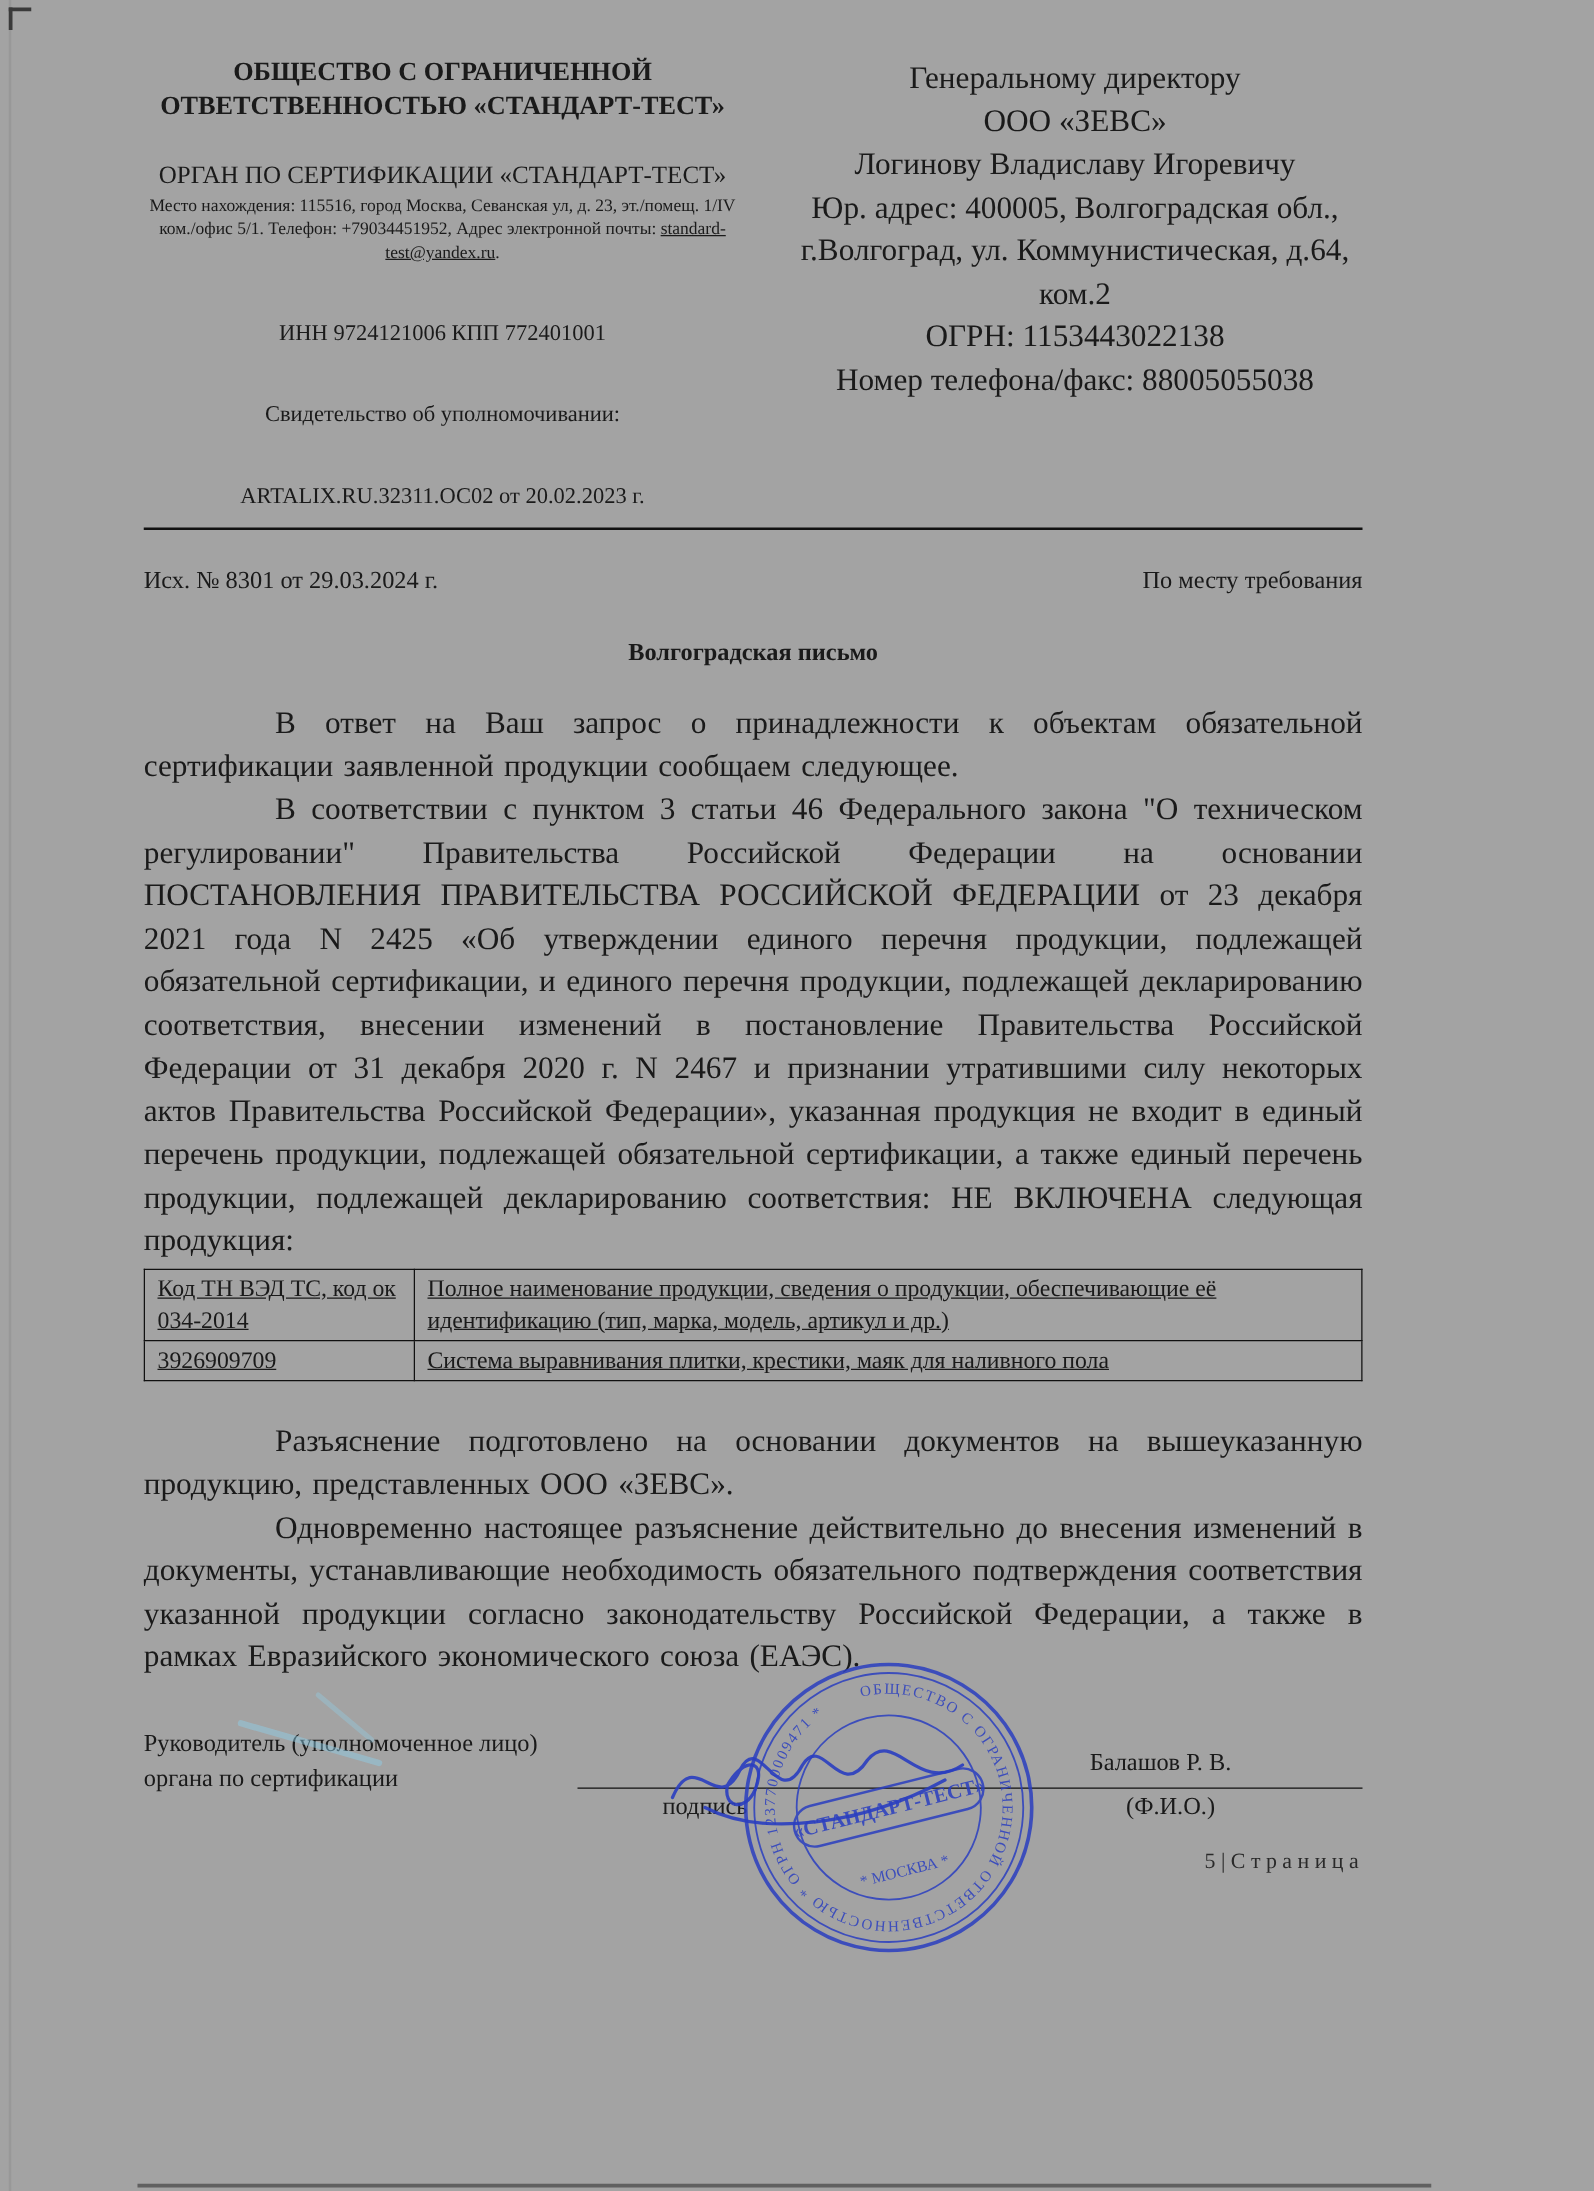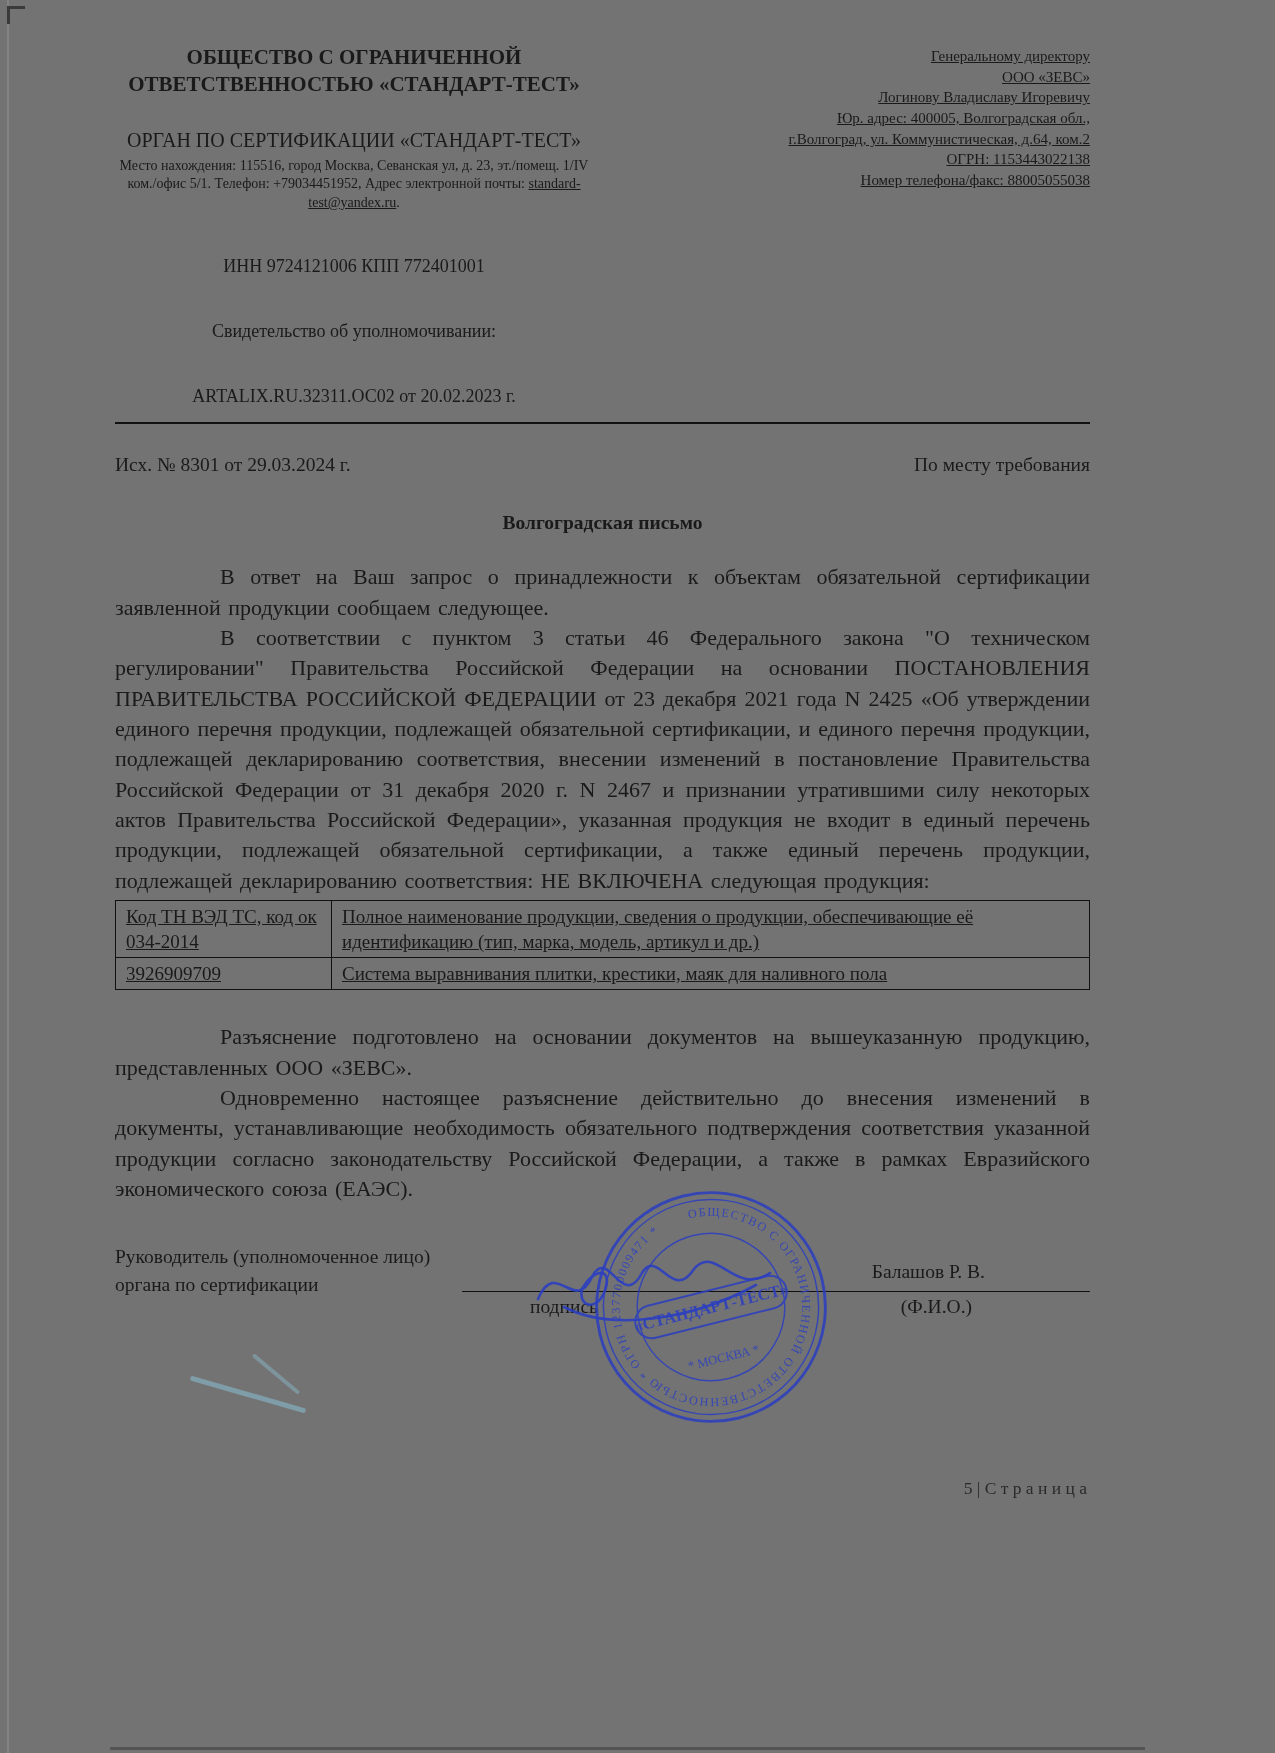--- a/index.html
+++ b/index.html
@@ -1,50 +1,50 @@
 <!DOCTYPE html>
 <html><head>
 <meta charset="utf-8">
 <style>
   html,body{margin:0;padding:0;background:#e8e8e8;}
   .page{
     position:relative;
     width:1275px;
     height:1753px;
     margin:0 auto;
-    background:#737373;
+    background:#a3a3a3;
     font-family:"Liberation Serif", serif;
     color:#1a1a1a;
     box-sizing:border-box;
     padding:44px 185px 0 115px;
     overflow:hidden;
   }
   
   .edge-line-left{position:absolute;left:7px;top:0;width:2px;height:1753px;background:#8f8f8f;opacity:.55;}
   .corner-mark{position:absolute;left:7px;top:6px;width:15px;height:15px;border-left:3px solid #3a3a3a;border-top:3px solid #3a3a3a;}
   .bottom-line{position:absolute;left:110px;right:130px;bottom:3px;height:3px;background:#4a4a4a;opacity:.75;}
   .blue-streak{position:absolute;left:188px;top:1392px;width:120px;height:5px;background:#8fd0ea;opacity:.45;transform:rotate(16deg);border-radius:3px;}
   .blue-streak2{position:absolute;left:246px;top:1372px;width:60px;height:4px;background:#8fd0ea;opacity:.35;transform:rotate(40deg);border-radius:3px;}
 
   .header{display:flex;justify-content:space-between;}
   .header-left{width:478px;text-align:center;}
   .org-name{font-weight:bold;font-size:21px;line-height:1.3;margin-bottom:28px;}
   .cert-body{font-weight:normal;font-size:20px;line-height:1.3;margin-bottom:4px;}
   .sender-contacts{font-size:14px;line-height:1.34;}
   .email{text-decoration:underline;}
   .sender-line{font-size:18px;line-height:1.34;margin-top:41px;}
-  .header-right{width:460px;text-align:right;font-size:15px;line-height:1.38;padding-top:2px;text-decoration:underline;}
+  .header-right{width:460px;text-align:center;font-size:25px;line-height:1.38;padding-top:2px;}
 
   .divider{border:none;border-top:2.5px solid #111;margin:14px 0 0 0;}
 
   .ref-row{display:flex;justify-content:space-between;font-size:19.5px;margin-top:30px;}
 
   .doc-title{text-align:center;font-weight:bold;font-size:19.5px;margin-top:36px;margin-bottom:28px;}
 
-  .para{font-size:22px;line-height:1.38;text-align:justify;text-indent:105px;margin:0;word-spacing:2px;}
+  .para{font-size:25px;line-height:1.38;text-align:justify;text-indent:105px;margin:0;word-spacing:2px;}
 
   .product-table{width:100%;border-collapse:collapse;margin-top:4px;font-size:19px;}
   .product-table th,.product-table td{
     border:1.8px solid #111;
     text-align:left;
     font-weight:normal;
     vertical-align:top;
     padding:3px 10px;
     line-height:1.32;
     text-decoration:underline;

